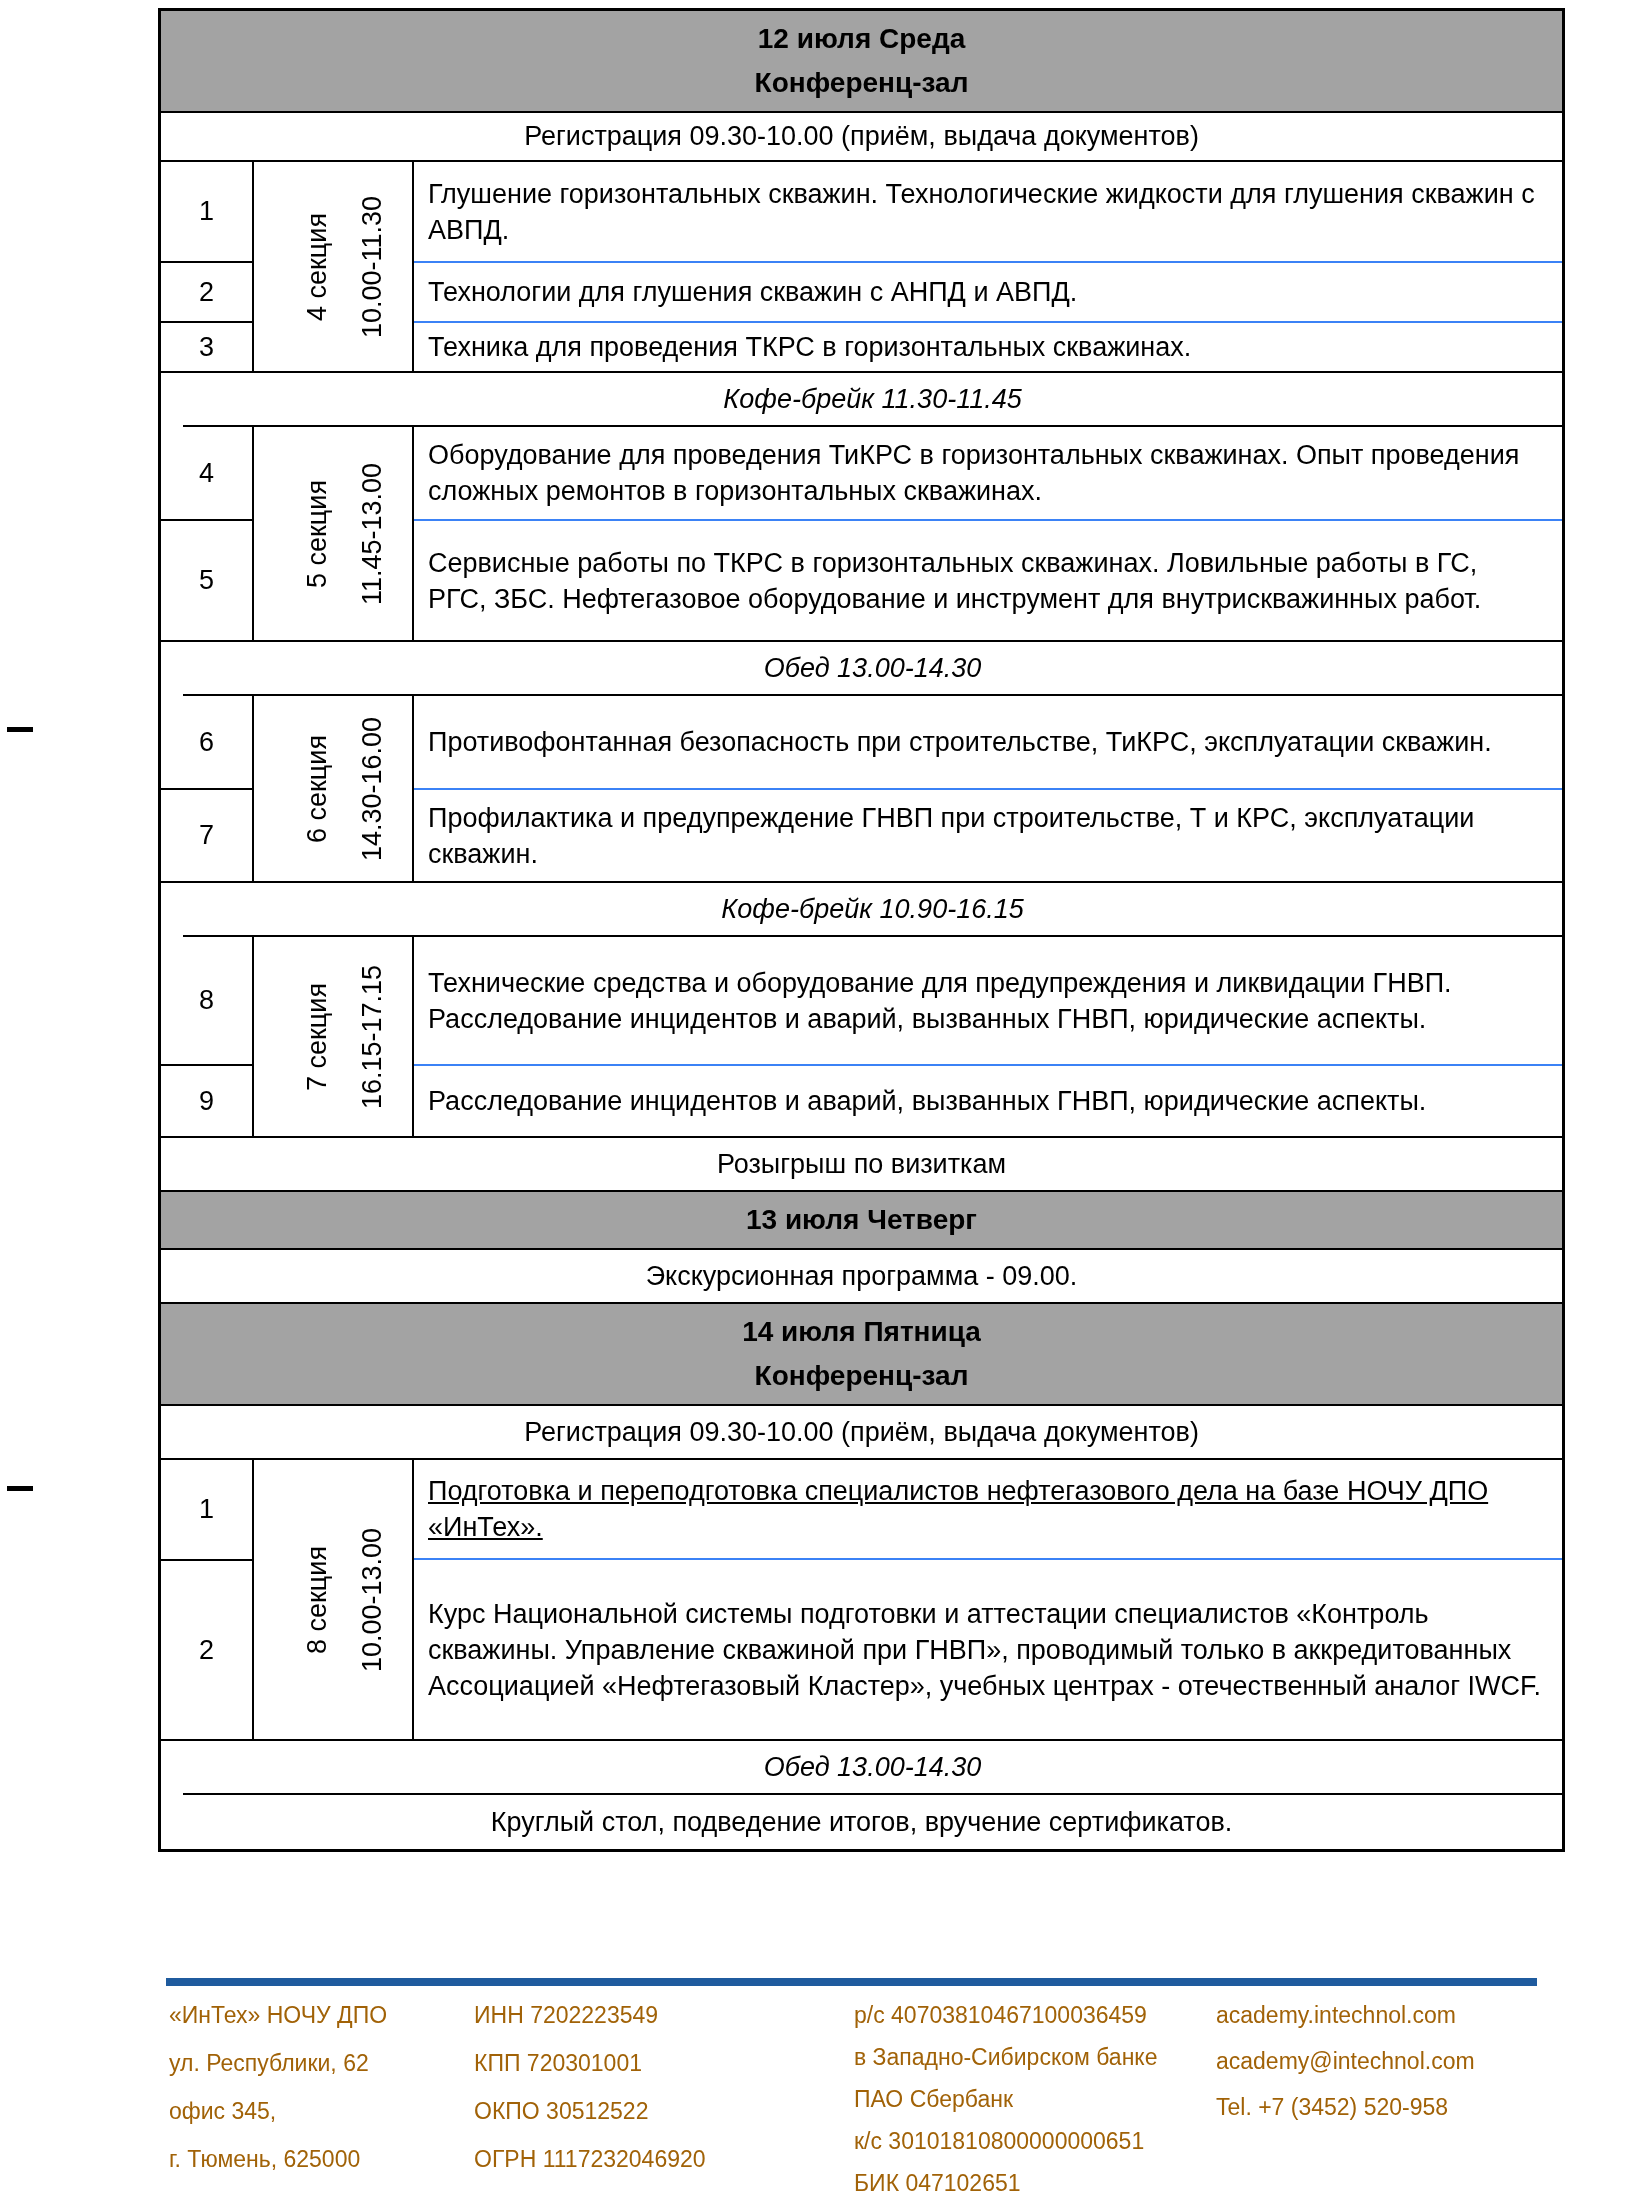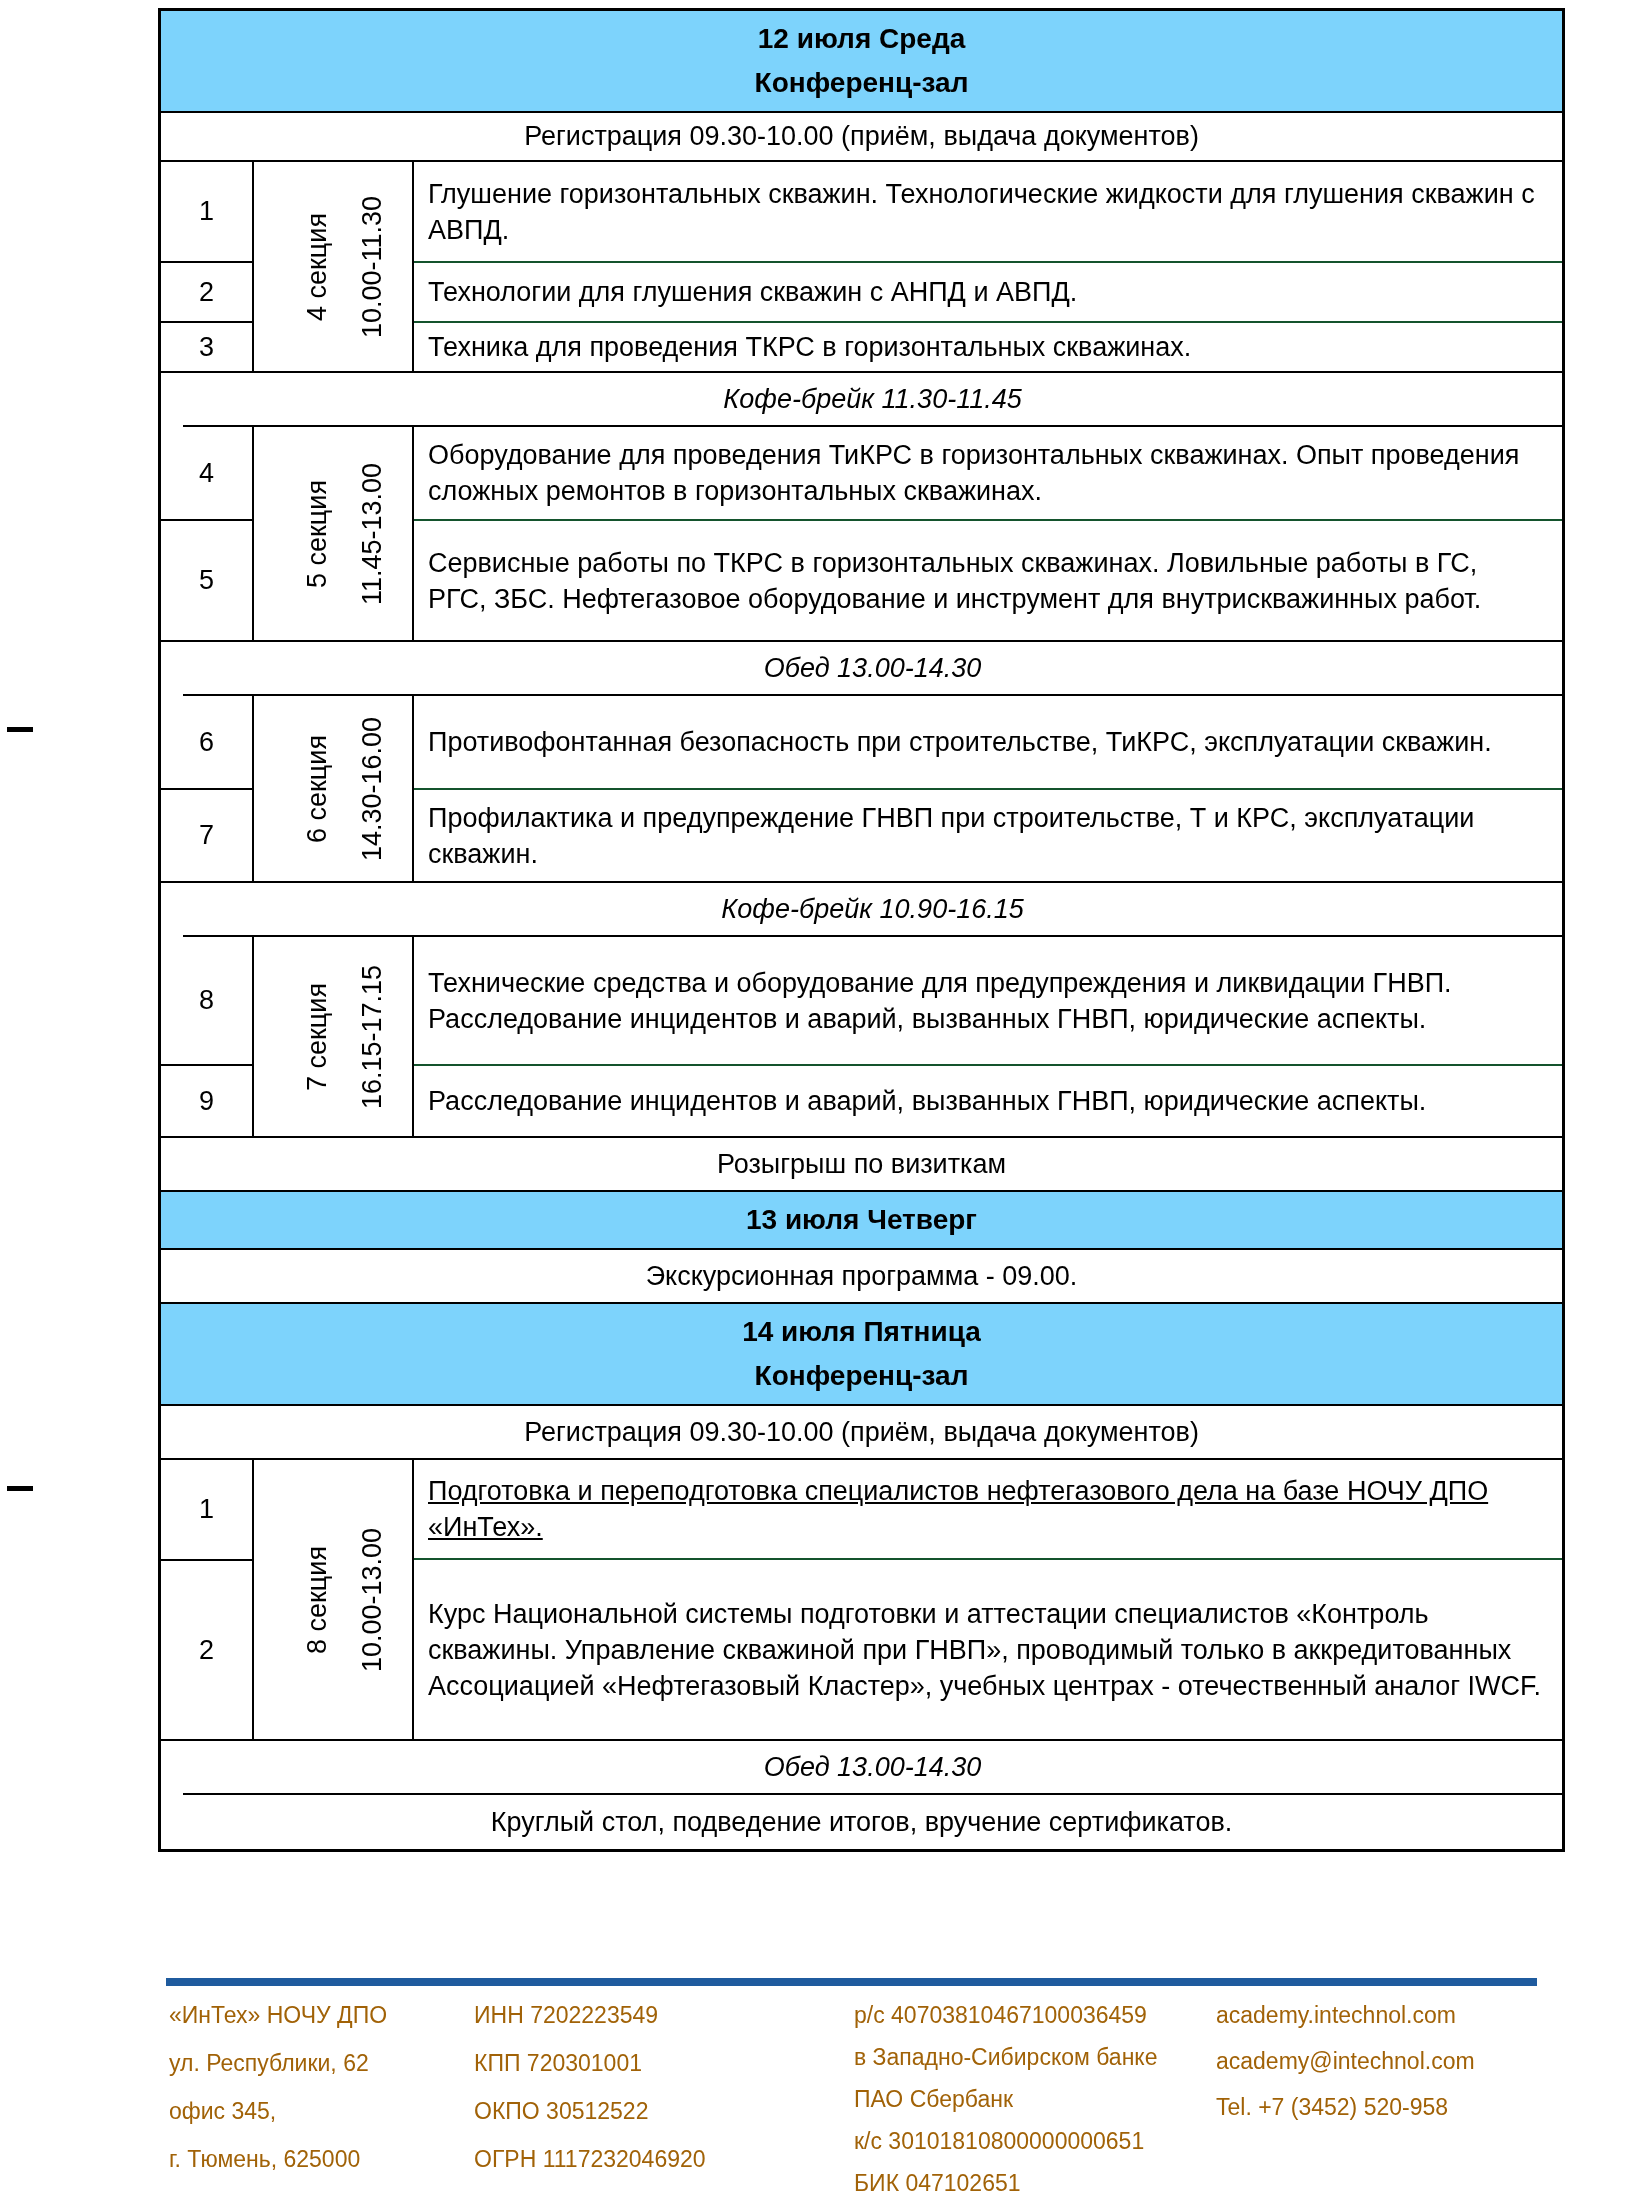--- a/index.html
+++ b/index.html
@@ -12,21 +12,21 @@
     position:absolute;left:158px;top:8px;width:1407px;
     border:3px solid #000;box-sizing:border-box;background:#fff;
   }
   .row{
     box-sizing:border-box;border-bottom:2px solid #000;
     display:flex;overflow:hidden;
   }
   .row:last-child{border-bottom:none;}
   .full{align-items:center;justify-content:center;text-align:center;}
   .grayhdr{
-    background:#7dd3fc;flex-direction:column;justify-content:space-evenly;
+    background:#a3a3a3;flex-direction:column;justify-content:space-evenly;
     align-items:center;font-weight:bold;font-size:28px;text-align:center;
   }
   .plainrow{font-size:27px;}
   .breakrow{font-style:italic;font-size:27px;margin-left:22px;}
   
   .block{display:flex;}
   .col-num{
     width:93px;display:flex;flex-direction:column;
     border-right:2px solid #000;box-sizing:border-box;flex:none;
   }
@@ -41,21 +41,21 @@
   }
   .sec-name,.sec-time{
     position:absolute;top:50%;white-space:nowrap;font-size:27px;
     transform:translate(-50%,-50%) rotate(-90deg);
   }
   .sec-name{left:63px;}
   .sec-time{left:118px;}
   .col-content{flex:1;display:flex;flex-direction:column;min-width:0;}
   .content-cell{
     display:flex;align-items:center;box-sizing:border-box;
-    border-bottom:2px solid #14532d;padding:4px 20px 4px 14px;
+    border-bottom:2px solid #3b82f6;padding:4px 20px 4px 14px;
     font-size:27px;line-height:36px;flex:none;
   }
   .content-cell:last-child{border-bottom:none;flex:1;}
   
   .dash{position:absolute;left:7px;width:26px;height:5px;background:#000;}
   
   .footer-rule{position:absolute;left:166px;top:1978px;width:1371px;height:8px;background:#1f5b9e;}
   .fcol{position:absolute;top:2002px;color:#a16207;font-size:23px;}
   .fcol-a{left:169px;} .fcol-b{left:474px;} .fcol-c{left:854px;} .fcol-d{left:1216px;}
   .fcol-a div,.fcol-b div{height:48px;}

